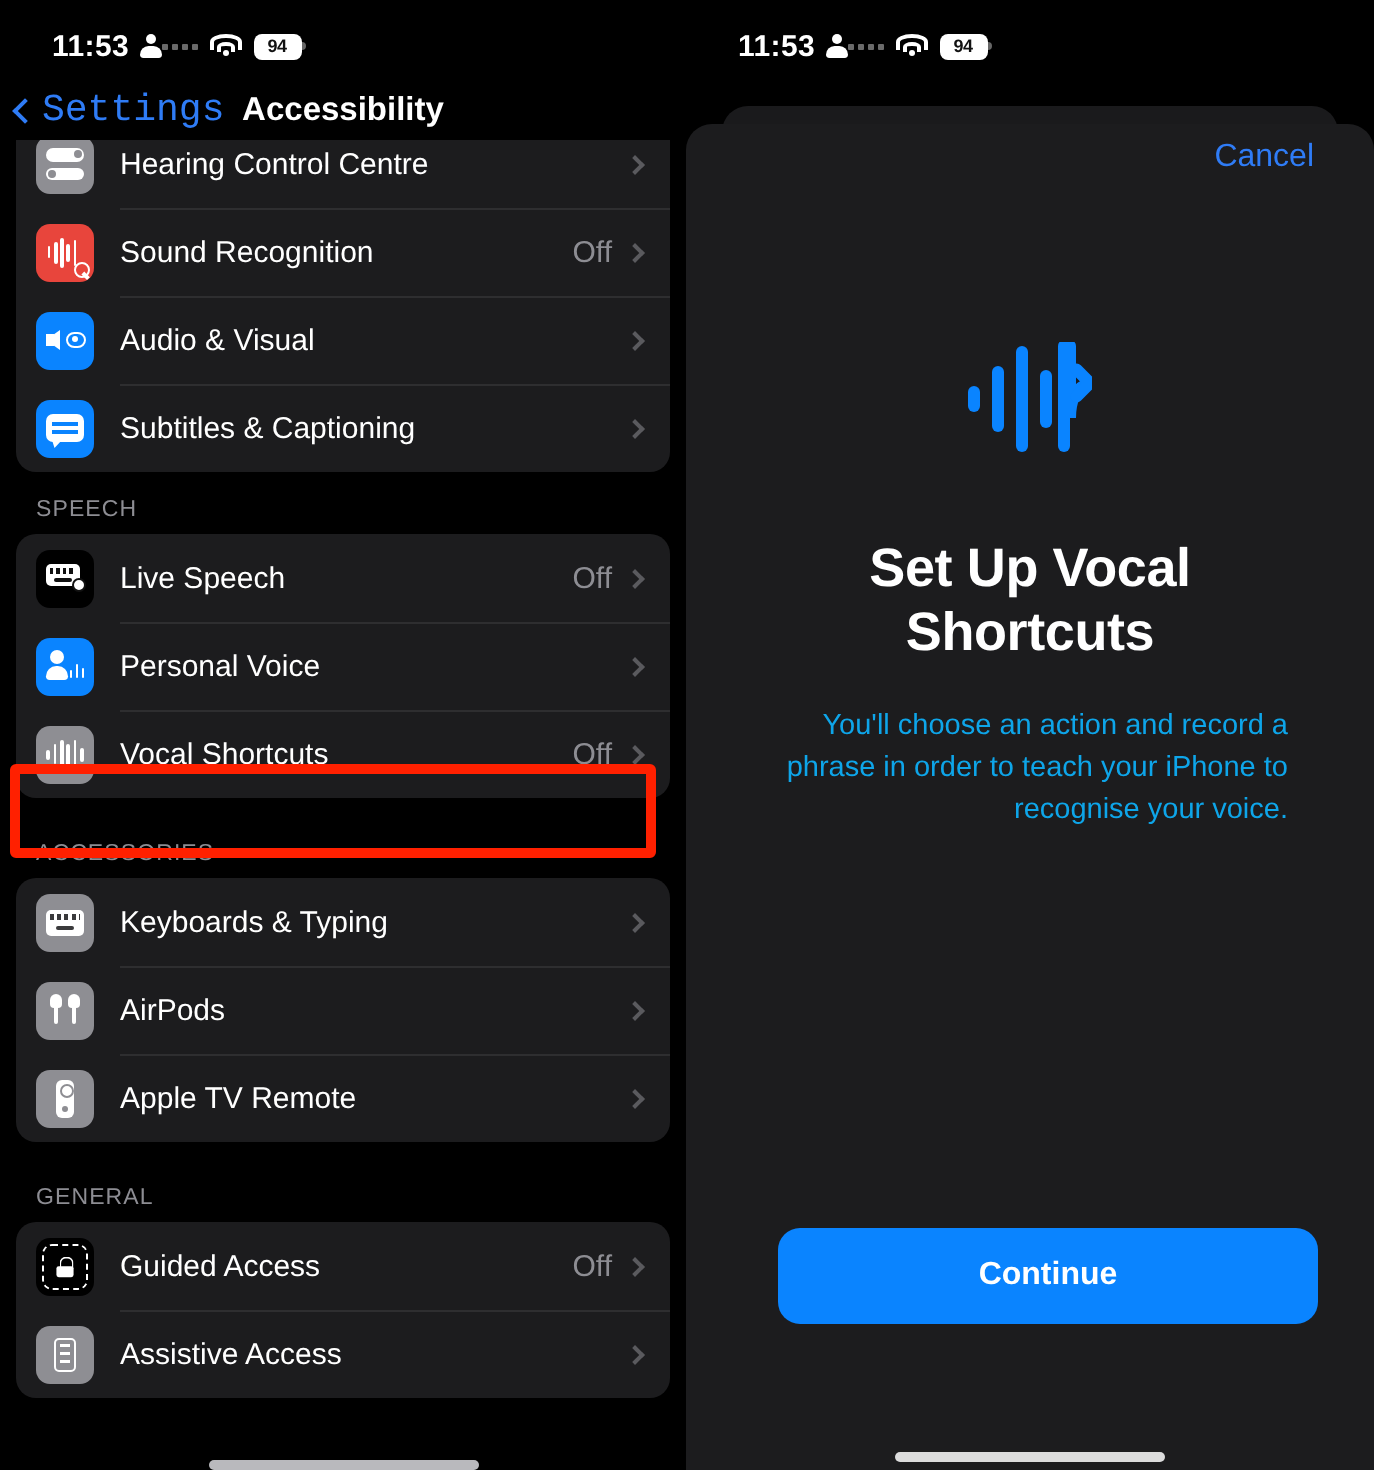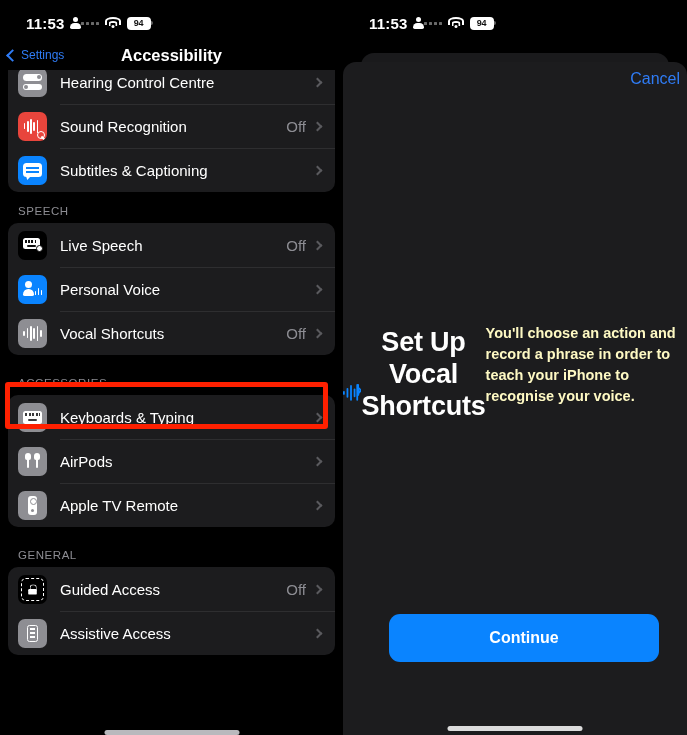--- a/index.html
+++ b/index.html
@@ -41,21 +41,21 @@
   .batt-num { font-size:9px; font-weight:bold; color:#111; letter-spacing:-.2px; line-height:1; }
   .batt-tip { position:absolute; right:0; top:4.5px; width:2px; height:4px; background:#ffffff66; border-radius:0 2px 2px 0; }
 
   
   .navbar {
     position: relative; height: 30px; display: flex; align-items: center;
     justify-content: center; color: #fff; padding: 0 12px;
   }
   .nav-back { position:absolute; left:8px; display:flex; align-items:center; gap:3px; color:#2f7cf6; }
   .chev-left { width:9px; height:9px; border-left:2.4px solid #2f7cf6; border-bottom:2.4px solid #2f7cf6; transform: rotate(45deg); margin-right:1px; }
-  .nav-back-label { font-size: 12px; }
+  .nav-back-label { font-size: 19px; font-family: Liberation Mono, monospace; }
   .nav-title { font-size: 16.5px; font-weight: bold; color:#fff; }
 
   
   .list-scroll { position: relative; height: calc(735px - 40px - 30px); overflow: hidden; }
   .group-header {
     color: #8d8d93; font-size: 11.5px; letter-spacing: .55px;
     padding: 13px 0 6px 18px; text-transform: uppercase;
   }
   .card { margin: 0 8px; background: #1c1c1e; border-radius: 10px; overflow: hidden; }
   .card.top-clip { border-radius: 0 0 10px 10px; }
@@ -142,31 +142,31 @@
   
   .sheet-back {
     position:absolute; left:18px; right:18px; top:53px; height:40px;
     background:#1a1a1c; border-radius:13px 13px 0 0;
   }
   .sheet {
     position:absolute; left:0; right:0; top:62px; bottom:0;
     background:#1c1c1e; border-radius:13px 13px 0 0;
     display:flex; flex-direction:column;
   }
-  .sheet-topbar { height:34px; display:flex; align-items:center; justify-content:flex-end; padding-right:7px;margin-left:28px; }
+  .sheet-topbar { height:34px; display:flex; align-items:center; justify-content:flex-end; padding-right:30px;margin-left:28px; }
   .cancel-btn { color:#2f7cf6; font-size:16px; background:none; border:none; font-family:inherit; cursor:pointer; }
-  .sheet-body { flex:1; display:flex; flex-direction:row; align-items:center; }
+  .sheet-body { flex:1; display:flex; flex-direction:column; align-items:center; }
   .hero-icon { margin-top:75px; width:62px; height:58px; }
   .hero-title {
     margin-top:40px; color:#fff; font-size:27px; font-weight:bold;
     text-align:center; line-height:1.18; letter-spacing:-.2px; max-width:250px;
   }
   .hero-desc {
-    margin-top:20px; color:#fef9c3; font-size:14.5px; line-height:1.45;
-    text-align:left; max-width:258px;font-weight:bold;
+    margin-top:20px; color:#0ea5e9; font-size:14.5px; line-height:1.45;
+    text-align:right; max-width:258px;
   }
   .continue-wrap { padding: 0 28px 0; margin-left: 18px; }
   .continue-btn {
     width:100%; height:48px; background:#0a84ff; border:none; border-radius:11px;
     color:#fff; font-size:16px; font-weight:600; font-family:inherit; cursor:pointer;
     margin-bottom: 0;
   }
   .home-indicator {
     position:absolute; left:50%; transform:translateX(-50%); bottom:4px;
     width:135px; height:5px; border-radius:3px; background:#dcdcdc;
@@ -234,20 +234,32 @@
                 <i style="height:6px"></i>
                 <i style="height:11px"></i>
                 <i style="height:15px"></i>
                 <i style="height:9px"></i>
                 <i style="height:13px"></i>
               </span>
             <span class="magnify"></span>
           </span>
           <span class="row-label">Sound Recognition</span>
           <span class="row-value">Off</span>
+          <span class="chev"></span>
+        </div>
+        <div class="row">
+          <span class="row-icon" style="background:#0a84ff;">
+            <span class="speaker-ic">
+                <span class="spk"></span>
+                <span class="spk2"></span>
+                <span class="eye"></span>
+              </span>
+          </span>
+          <span class="row-label">Audio &amp; Visual</span>
+          <span class="row-value"></span>
           <span class="chev"></span>
         </div>
         <div class="row">
           <span class="row-icon" style="background:#0a84ff;">
             <span class="bubble-ic"></span>
           </span>
           <span class="row-label">Subtitles &amp; Captioning</span>
           <span class="row-value"></span>
           <span class="chev"></span>
         </div>

